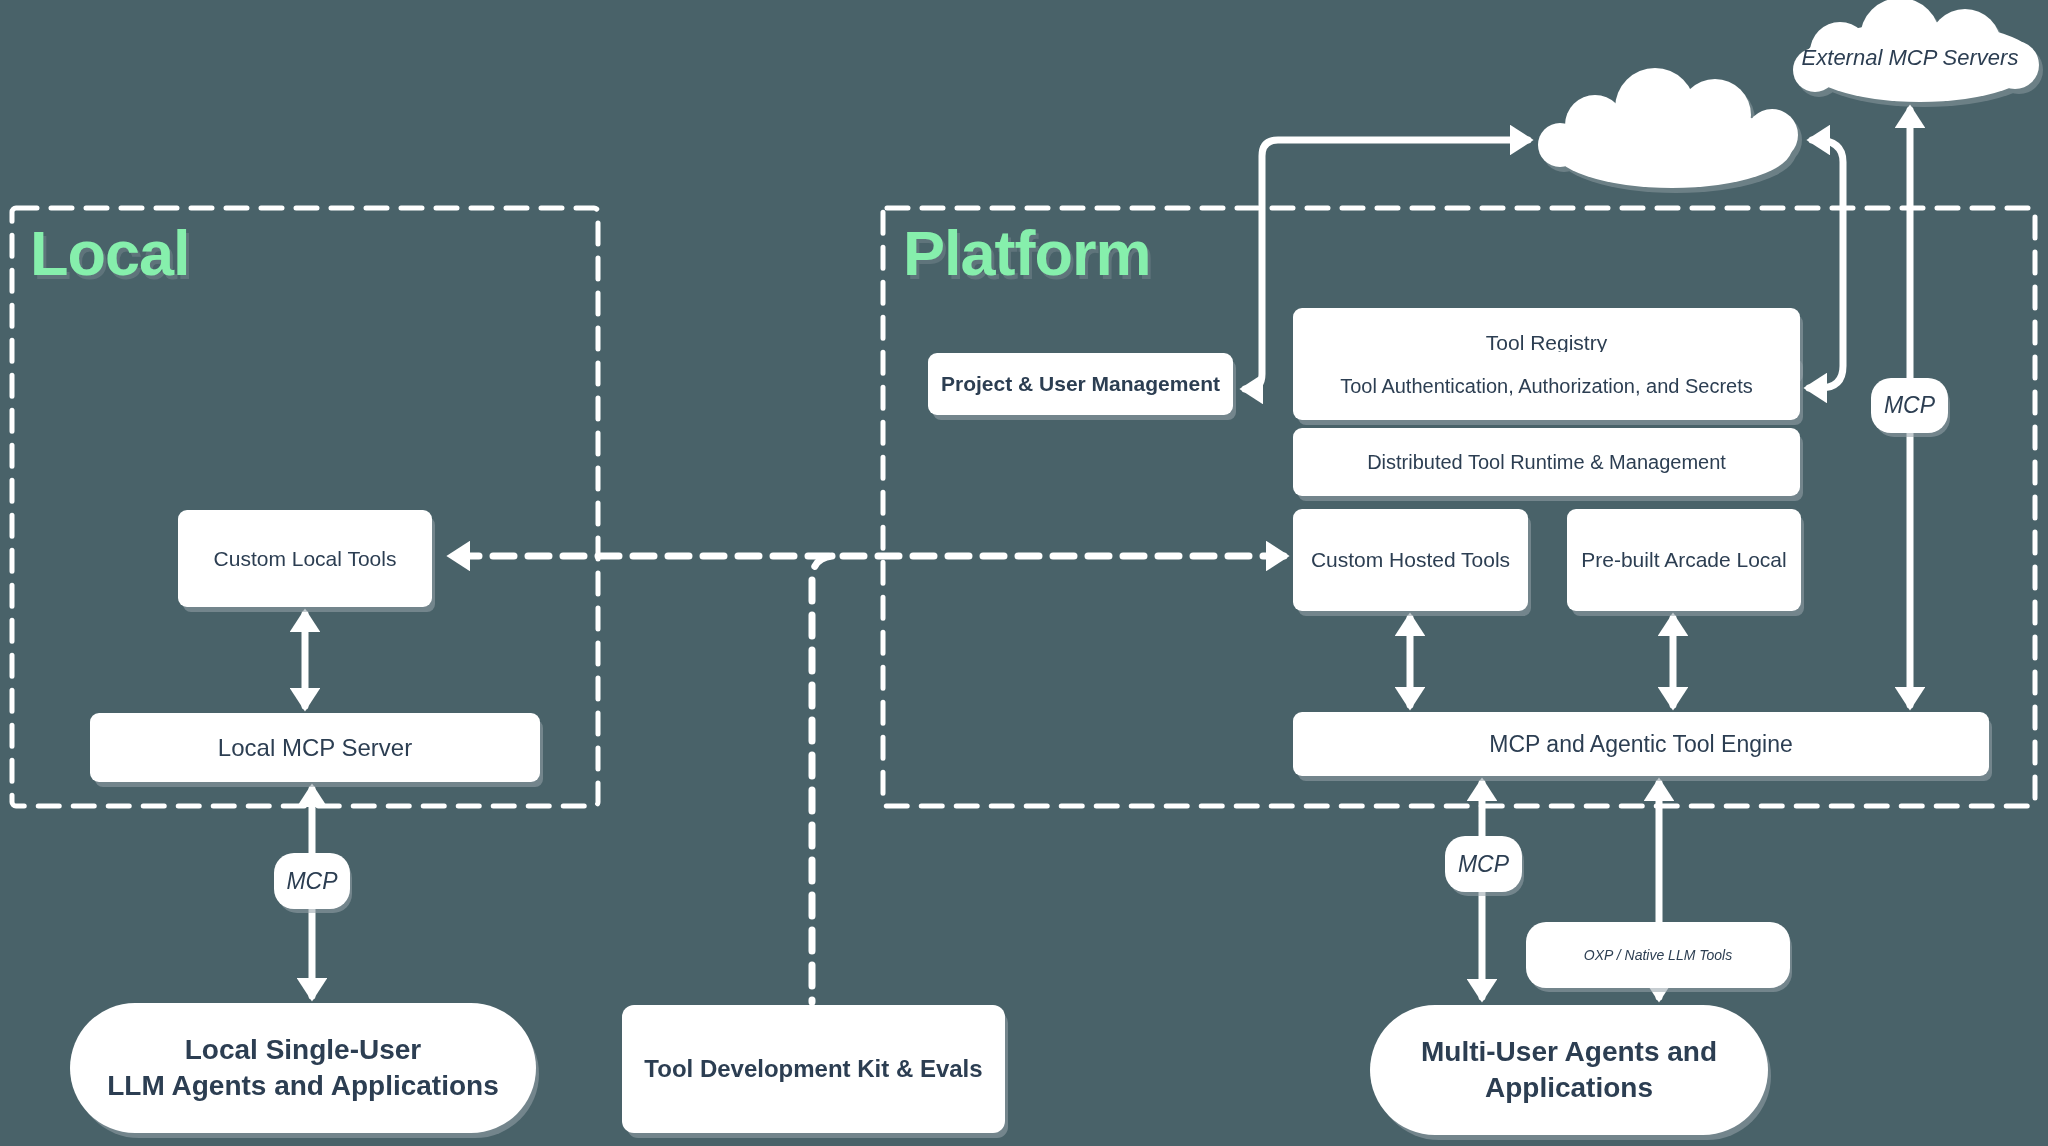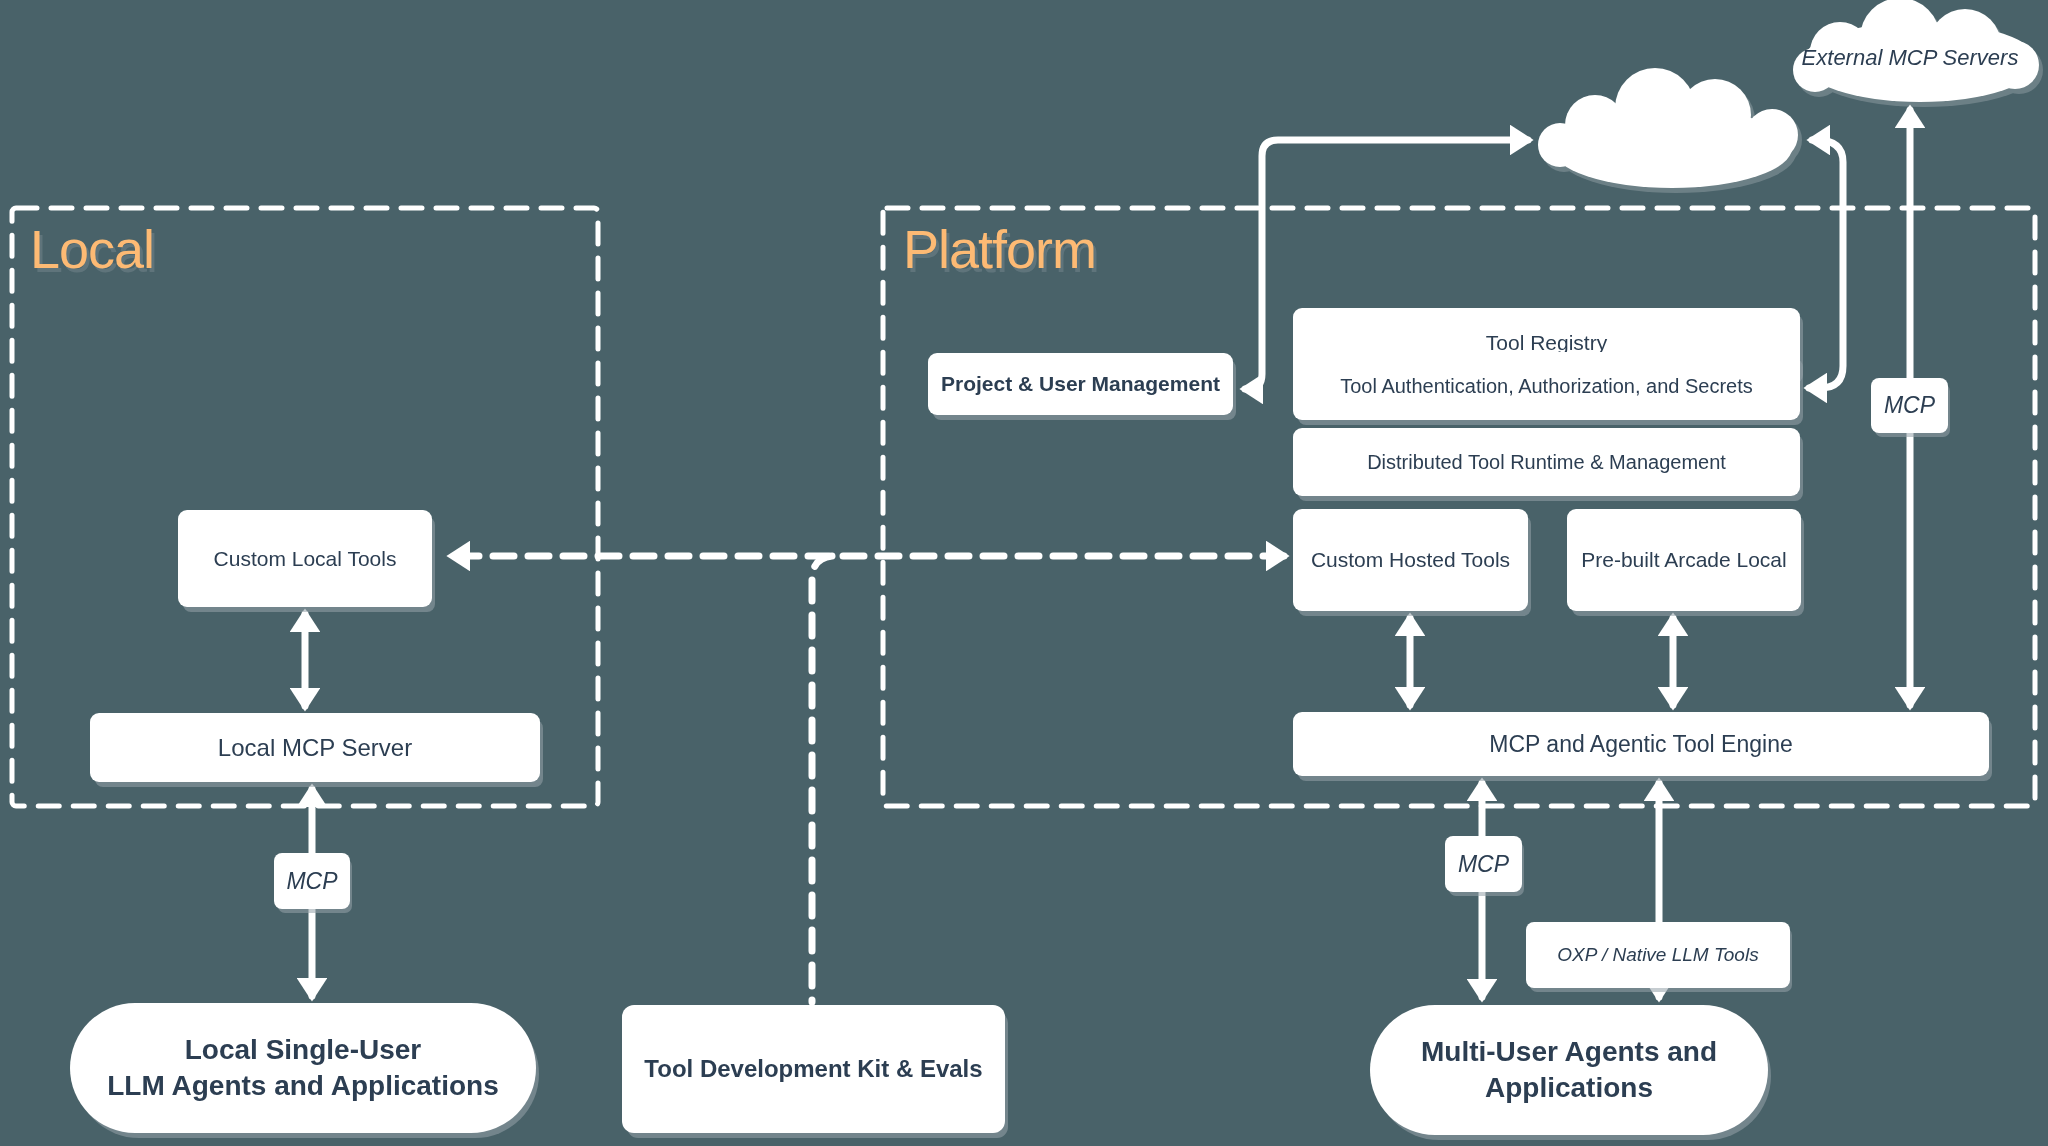--- a/index.html
+++ b/index.html
@@ -4,35 +4,35 @@
 <style>
   html,body{margin:0;padding:0;background:#496269;}
   #canvas{
     position:relative;width:2048px;height:1146px;overflow:hidden;
     background:#496269;
     font-family:"Liberation Sans",sans-serif;
     color:#2C3E52;
   }
   #wires{position:absolute;left:0;top:0;width:2048px;height:1146px;}
   .title{
-    position:absolute;font-size:54px;font-weight:400;color:#fdba74;
+    position:absolute;font-size:63px;font-weight:700;color:#86efac;
     letter-spacing:-1px;line-height:1;
     text-shadow:3px 4px 0 rgba(138,152,158,0.35);
   }
   .box{
     position:absolute;background:#ffffff;border-radius:9px;
     display:flex;align-items:center;justify-content:center;text-align:center;
     font-size:21px;color:#2C3E52;
     box-shadow:4px 6px 0 -1px rgba(150,163,169,0.55);
     padding:0 10px;box-sizing:border-box;
   }
   .box.small-text{font-size:20px;}
   .box.bold{font-weight:700;font-size:24px;}
   .chip{
-    position:absolute;background:#ffffff;border-radius:8px;
+    position:absolute;background:#ffffff;border-radius:20px;
     display:flex;align-items:center;justify-content:center;text-align:center;
     font-size:23px;font-style:italic;color:#2C3E52;
     box-shadow:3px 5px 0 -1px rgba(150,163,169,0.55);
     box-sizing:border-box;
   }
   .pill{
     position:absolute;background:#ffffff;border-radius:66px;
     display:flex;flex-direction:column;align-items:center;justify-content:center;
     text-align:center;font-size:28px;font-weight:700;line-height:36px;color:#2C3E52;
     box-shadow:4px 6px 0 -1px rgba(150,163,169,0.55);
@@ -132,15 +132,15 @@
   </div>
   <div class="box bold" style="left:622px;top:1005px;width:383px;height:128px;border-radius:12px;">Tool Development Kit &amp; Evals</div>
   <div class="pill" style="left:1370px;top:1005px;width:398px;height:130px;">
     <div>Multi-User Agents and</div>
     <div>Applications</div>
   </div>
 
   <div class="chip" style="left:274px;top:853px;width:76px;height:56px;">MCP</div>
   <div class="chip" style="left:1871px;top:378px;width:77px;height:55px;">MCP</div>
   <div class="chip" style="left:1445px;top:836px;width:77px;height:56px;">MCP</div>
-  <div class="chip" style="left:1526px;top:922px;width:264px;height:66px;font-size:19px;">OXP / Native LLM Tools</div>
+  <div class="chip" style="left:1526px;top:922px;width:264px;height:66px;font-size:14px;">OXP / Native LLM Tools</div>
 
 </div>
 
 </body></html>

